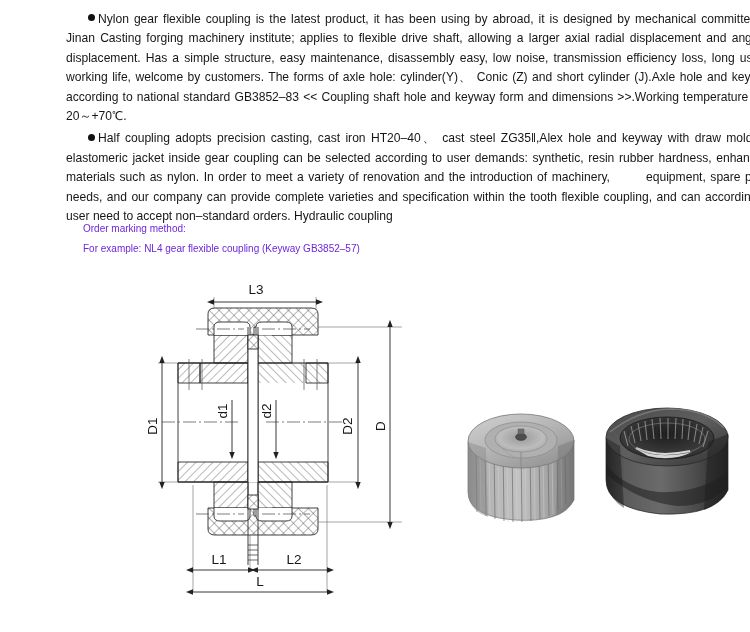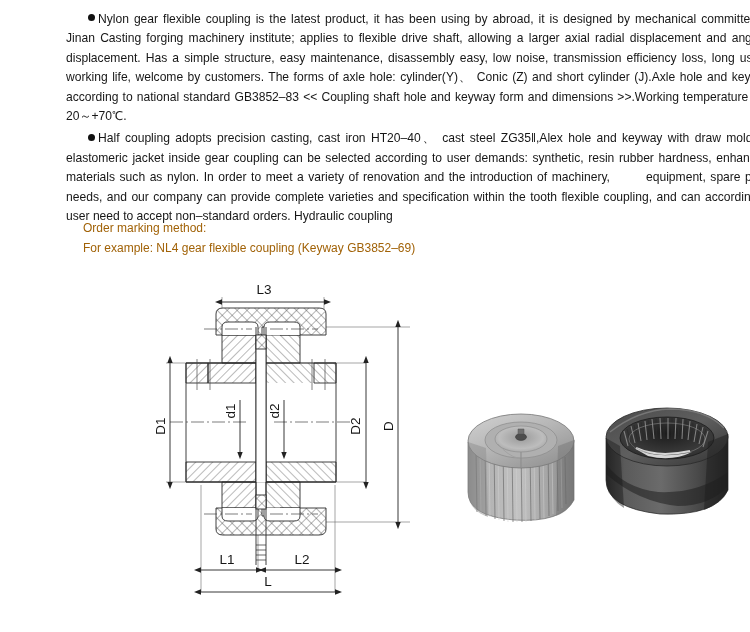--- a/index.html
+++ b/index.html
@@ -52,31 +52,31 @@
     display: inline-block;
     width: 22px;
   }
   .wide-gap { display:inline-block; width: 36px; }
 
   
   .order-block {
     position: absolute;
     left: 55px;
     top: 219px;
-    font-size: 12px;
+    font-size: 10px;
     line-height: 19.6px;
-    color: #a16207;
+    color: #6d28d9;
     font-weight: 500;
     white-space: nowrap;
   }
 
   
   .drawing {
     position: absolute;
-    left: 120px;
+    left: 112px;
     top: 280px;
     width: 272px;
     height: 322px;
   }
   .drawing svg { display: block; }
 
   
   .photos {
     position: absolute;
     left: 430px;
@@ -95,21 +95,21 @@
   <div class="body-text">
 
     <p class="para"><span class="indent"></span><span class="bullet"></span><span>Nylon gear flexible coupling is the latest product, it has been using by abroad, it is designed by mechanical committee of Jinan Casting forging machinery institute; applies to flexible drive shaft, allowing a larger axial radial displacement and angular displacement. Has a simple structure, easy maintenance, disassembly easy, low noise, transmission efficiency loss, long useful working life, welcome by customers. The forms of axle hole: cylinder(Y)、 Conic (Z) and short cylinder (J).Axle hole and keyway according to national standard GB3852–83 &lt;&lt; Coupling shaft hole and keyway form and dimensions &gt;&gt;.Working temperature is –20～+70℃.</span></p>
 
     <p class="para"><span class="indent"></span><span class="bullet"></span><span>Half coupling adopts precision casting, cast iron HT20–40、 cast steel ZG35‖,Alex hole and keyway with draw molding, elastomeric jacket inside gear coupling can be selected according to user demands: synthetic, resin rubber hardness, enhancing materials such as nylon. In order to meet a variety of renovation and the introduction of machinery,</span><span class="wide-gap"></span><span>equipment,  spare  parts</span> <span>needs, and our company can provide complete varieties and specification within the tooth flexible coupling, and can according to user need to accept non–standard orders. Hydraulic coupling</span></p>
 
   </div>
 
   <div class="order-block">
     <div>Order marking method:</div>
-    <div>For example: NL4 gear flexible coupling (Keyway GB3852–69)</div>
+    <div>For example: NL4 gear flexible coupling (Keyway GB3852–57)</div>
   </div>
 
   <div class="drawing">
     <svg width="272" height="322" viewBox="0 0 272 322" xmlns="http://www.w3.org/2000/svg">
       <defs>
 
         <pattern id="hatchA" width="6" height="6" patternUnits="userSpaceOnUse" patternTransform="rotate(45)">
           <line x1="0" y1="0" x2="0" y2="6" stroke="#3a3a3a" stroke-width="0.7"></line>
         </pattern>
         <pattern id="hatchB" width="6" height="6" patternUnits="userSpaceOnUse" patternTransform="rotate(-45)">

